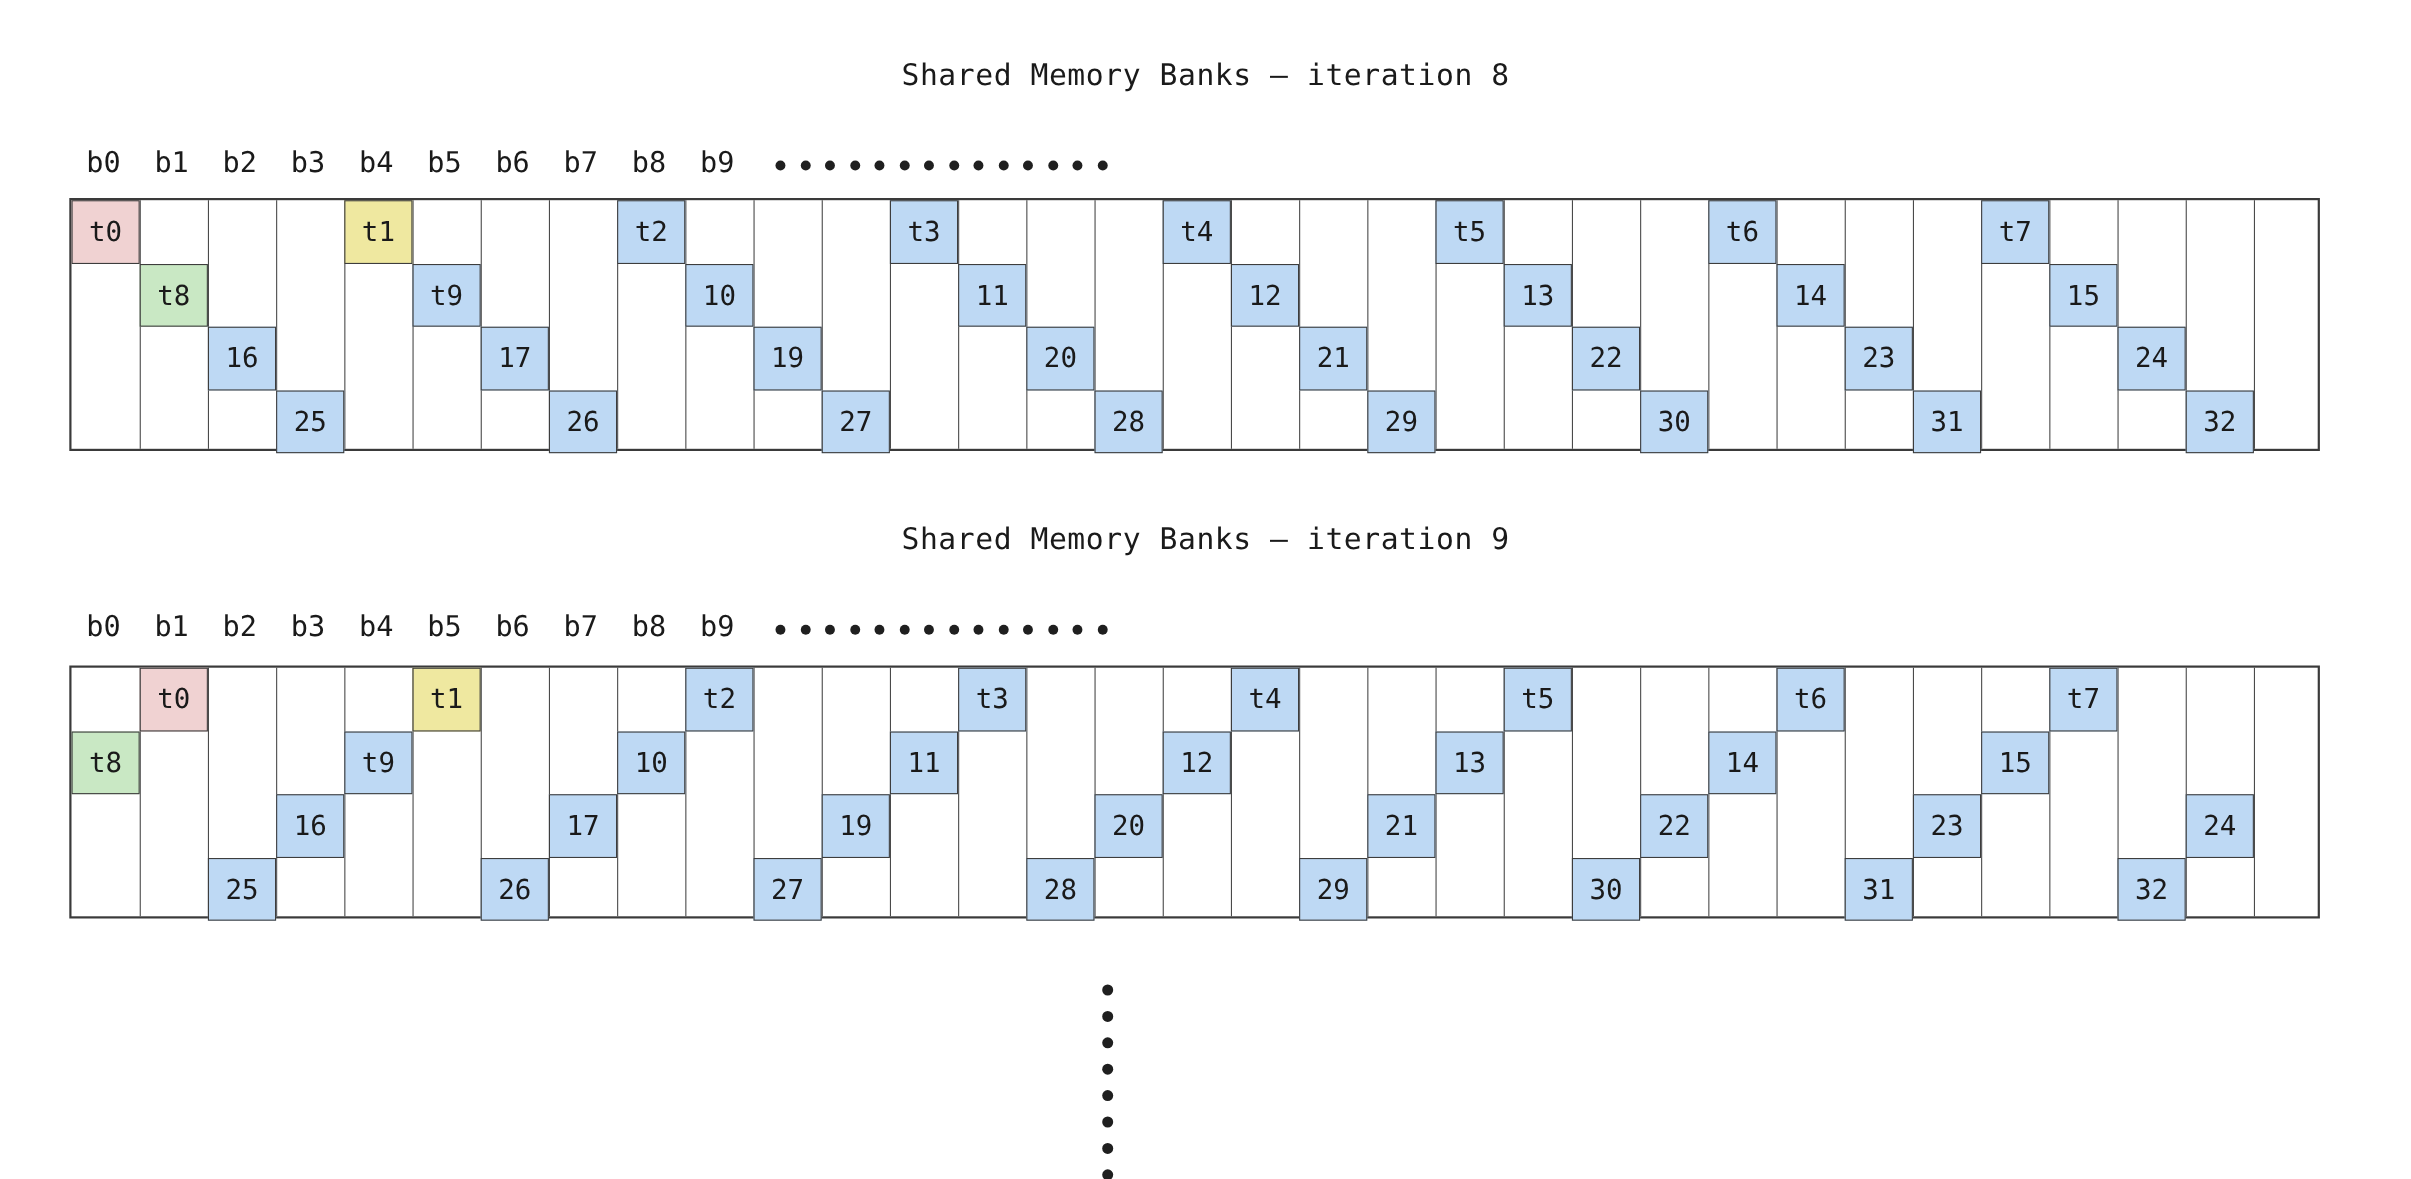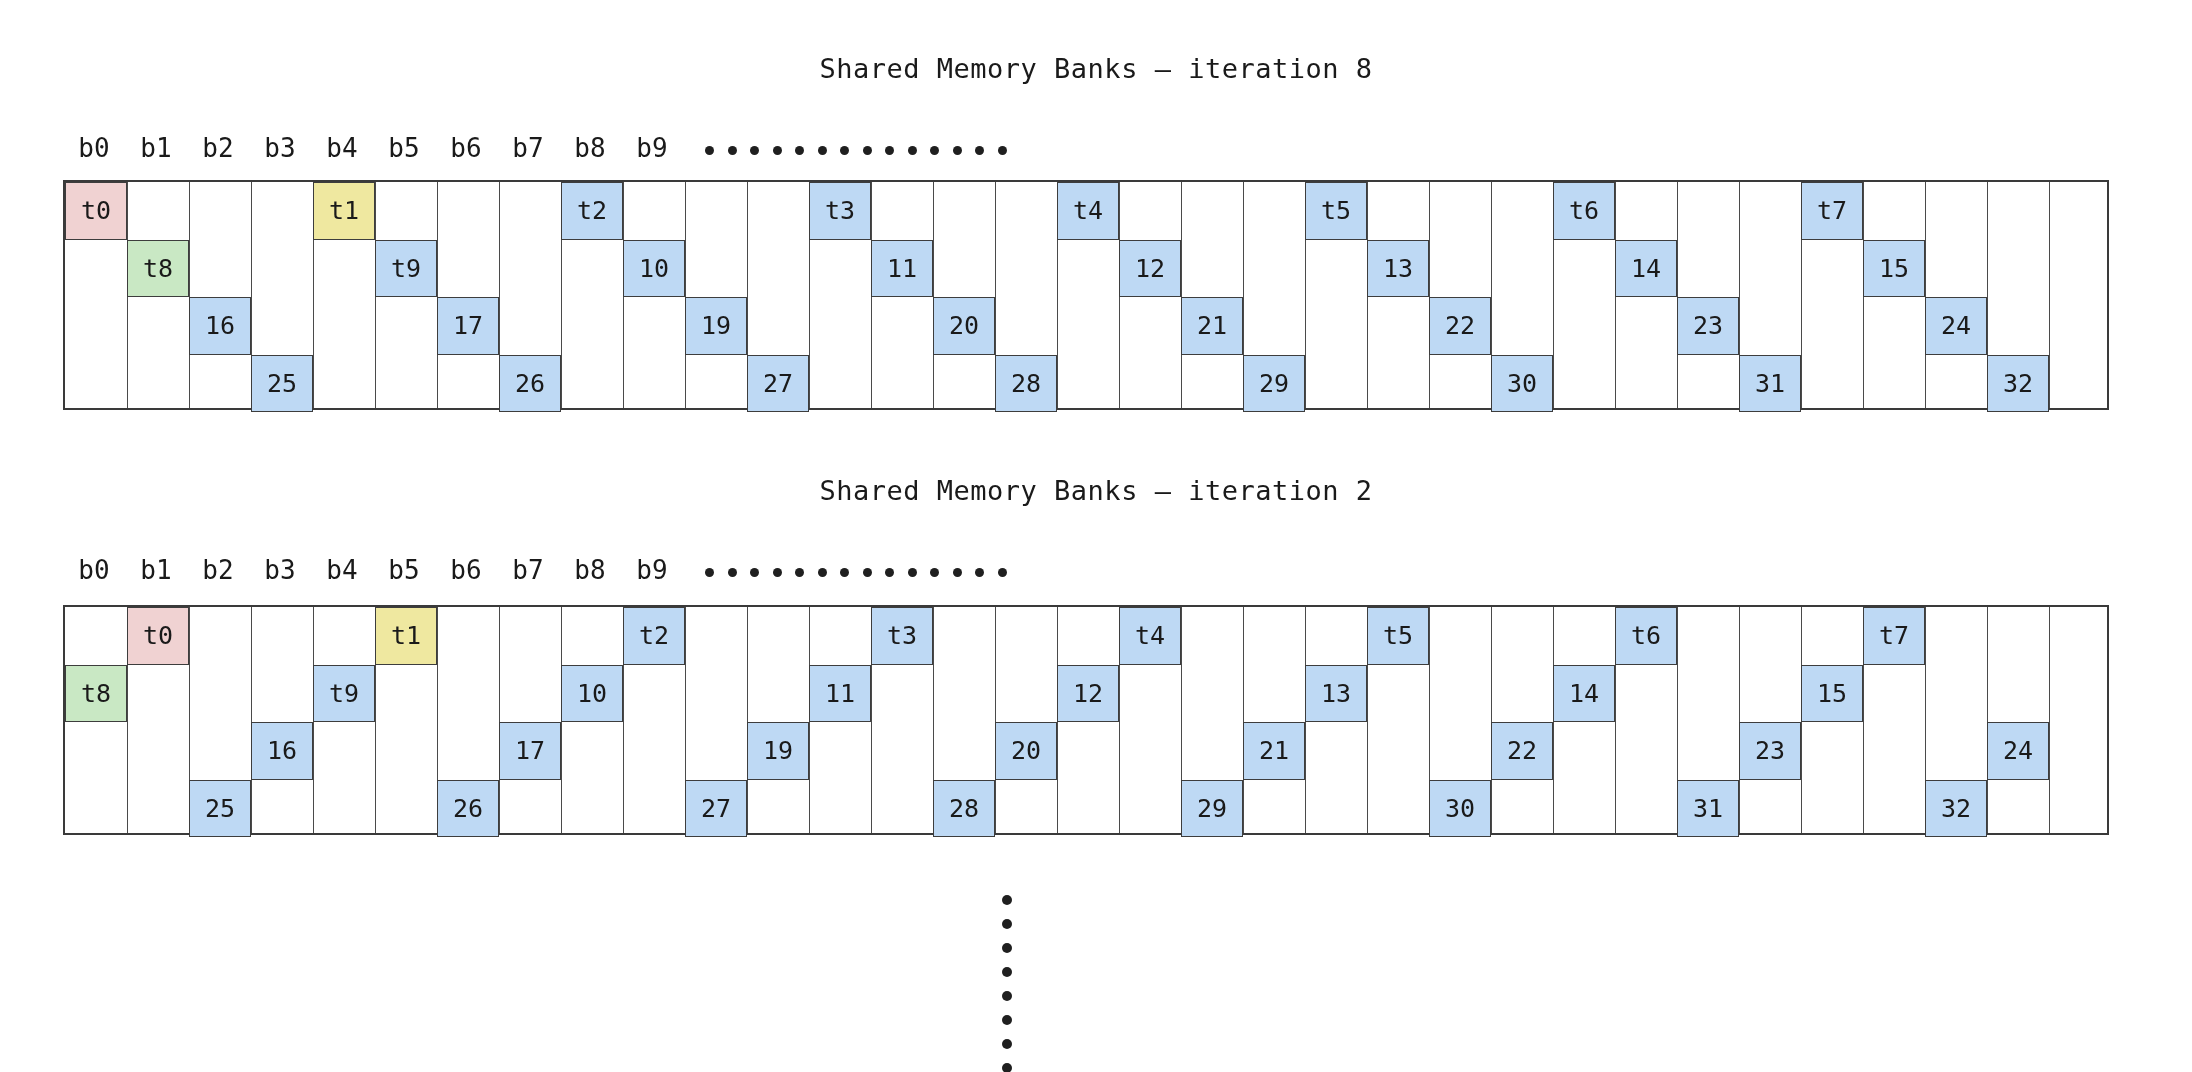--- a/index.html
+++ b/index.html
@@ -196,21 +196,21 @@
         <span>30</span>
       </div>
       <div class="cell" style="left: 1674px; top: 172.5px; width: 62px; height: 57.5px; background: rgb(190, 217, 244); border-color: rgb(61, 61, 61); color: rgb(26, 26, 26);">
         <span>31</span>
       </div>
       <div class="cell" style="left: 1922px; top: 172.5px; width: 62px; height: 57.5px; background: rgb(190, 217, 244); border-color: rgb(61, 61, 61); color: rgb(26, 26, 26);">
         <span>32</span>
       </div>
     </div>
 
-  <div class="fig-title" id="title-1">Shared Memory Banks – iteration 2</div>
+  <div class="fig-title" id="title-1">Shared Memory Banks – iteration 9</div>
 
   <div class="banklabels" id="banks-1" style="left: 63px; top: 555px; width: 2046px;">
       <div class="banklabel" style="left: 0px;">b0</div>
       <div class="banklabel" style="left: 62px;">b1</div>
       <div class="banklabel" style="left: 124px;">b2</div>
       <div class="banklabel" style="left: 186px;">b3</div>
       <div class="banklabel" style="left: 248px;">b4</div>
       <div class="banklabel" style="left: 310px;">b5</div>
       <div class="banklabel" style="left: 372px;">b6</div>
       <div class="banklabel" style="left: 434px;">b7</div>

